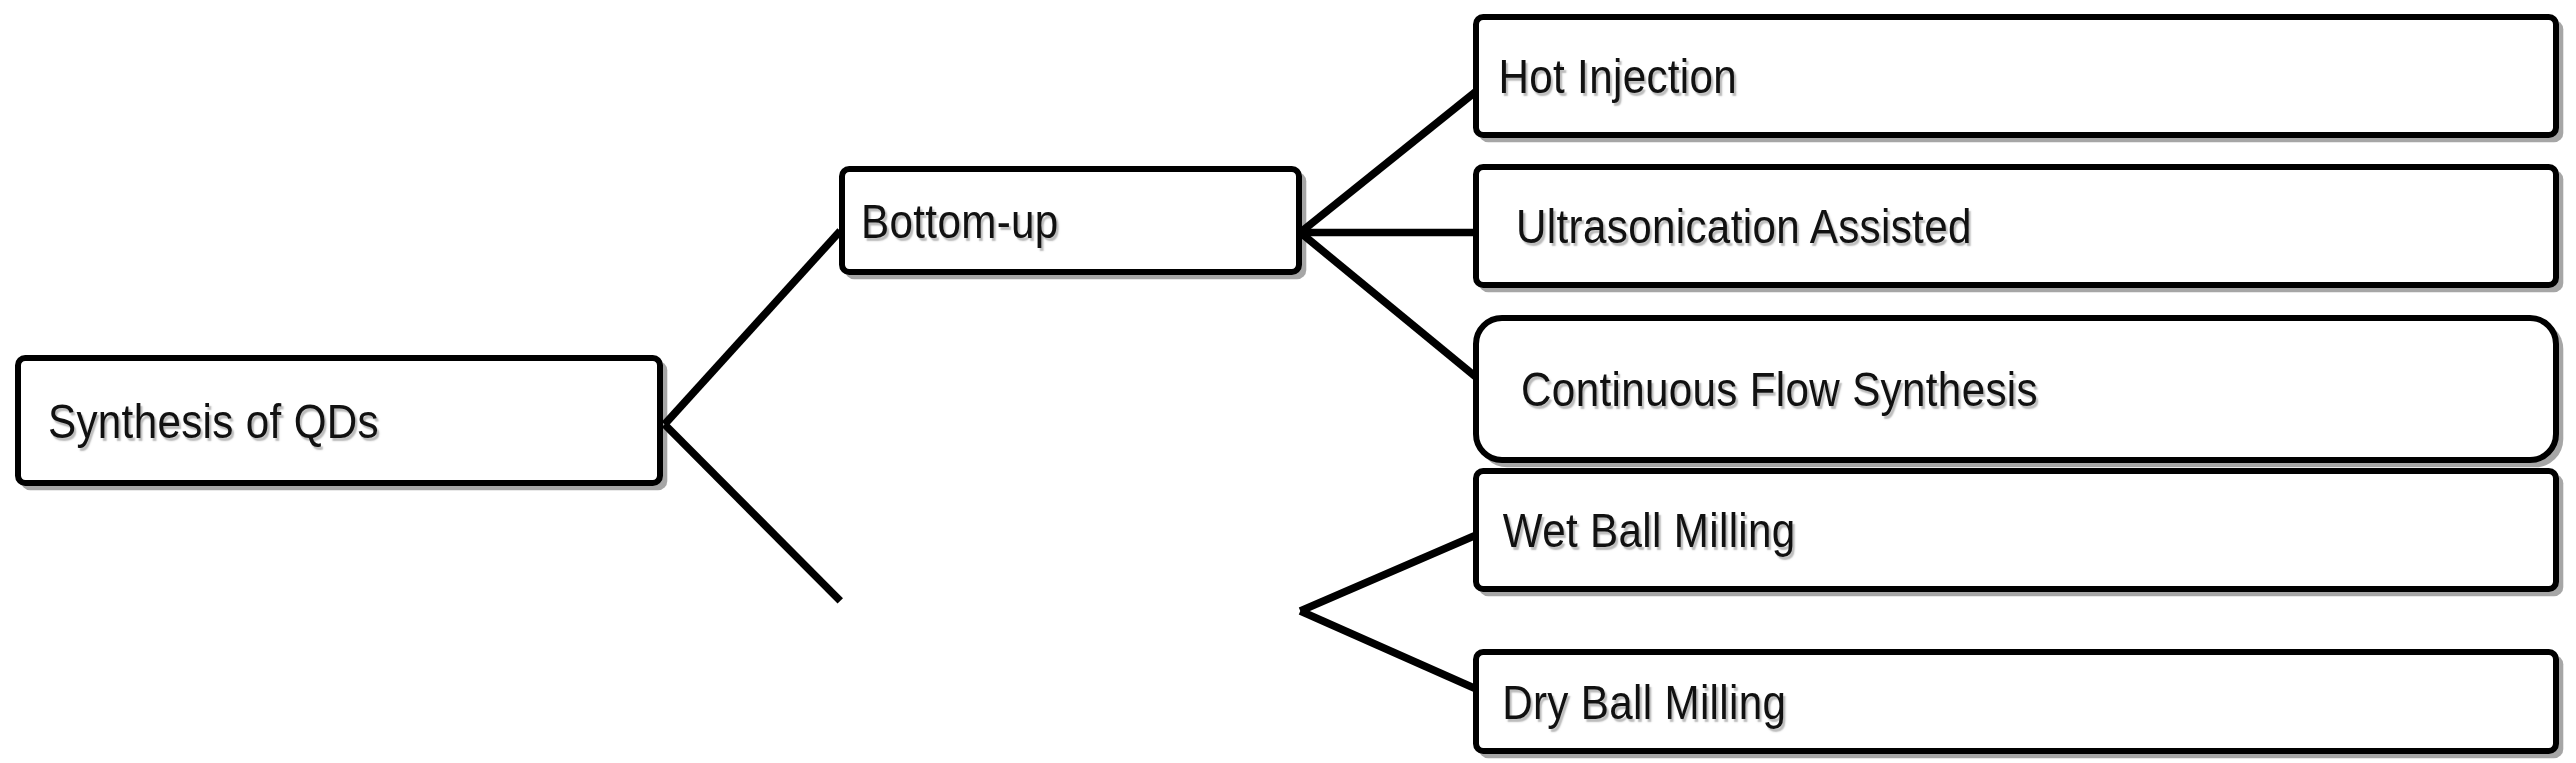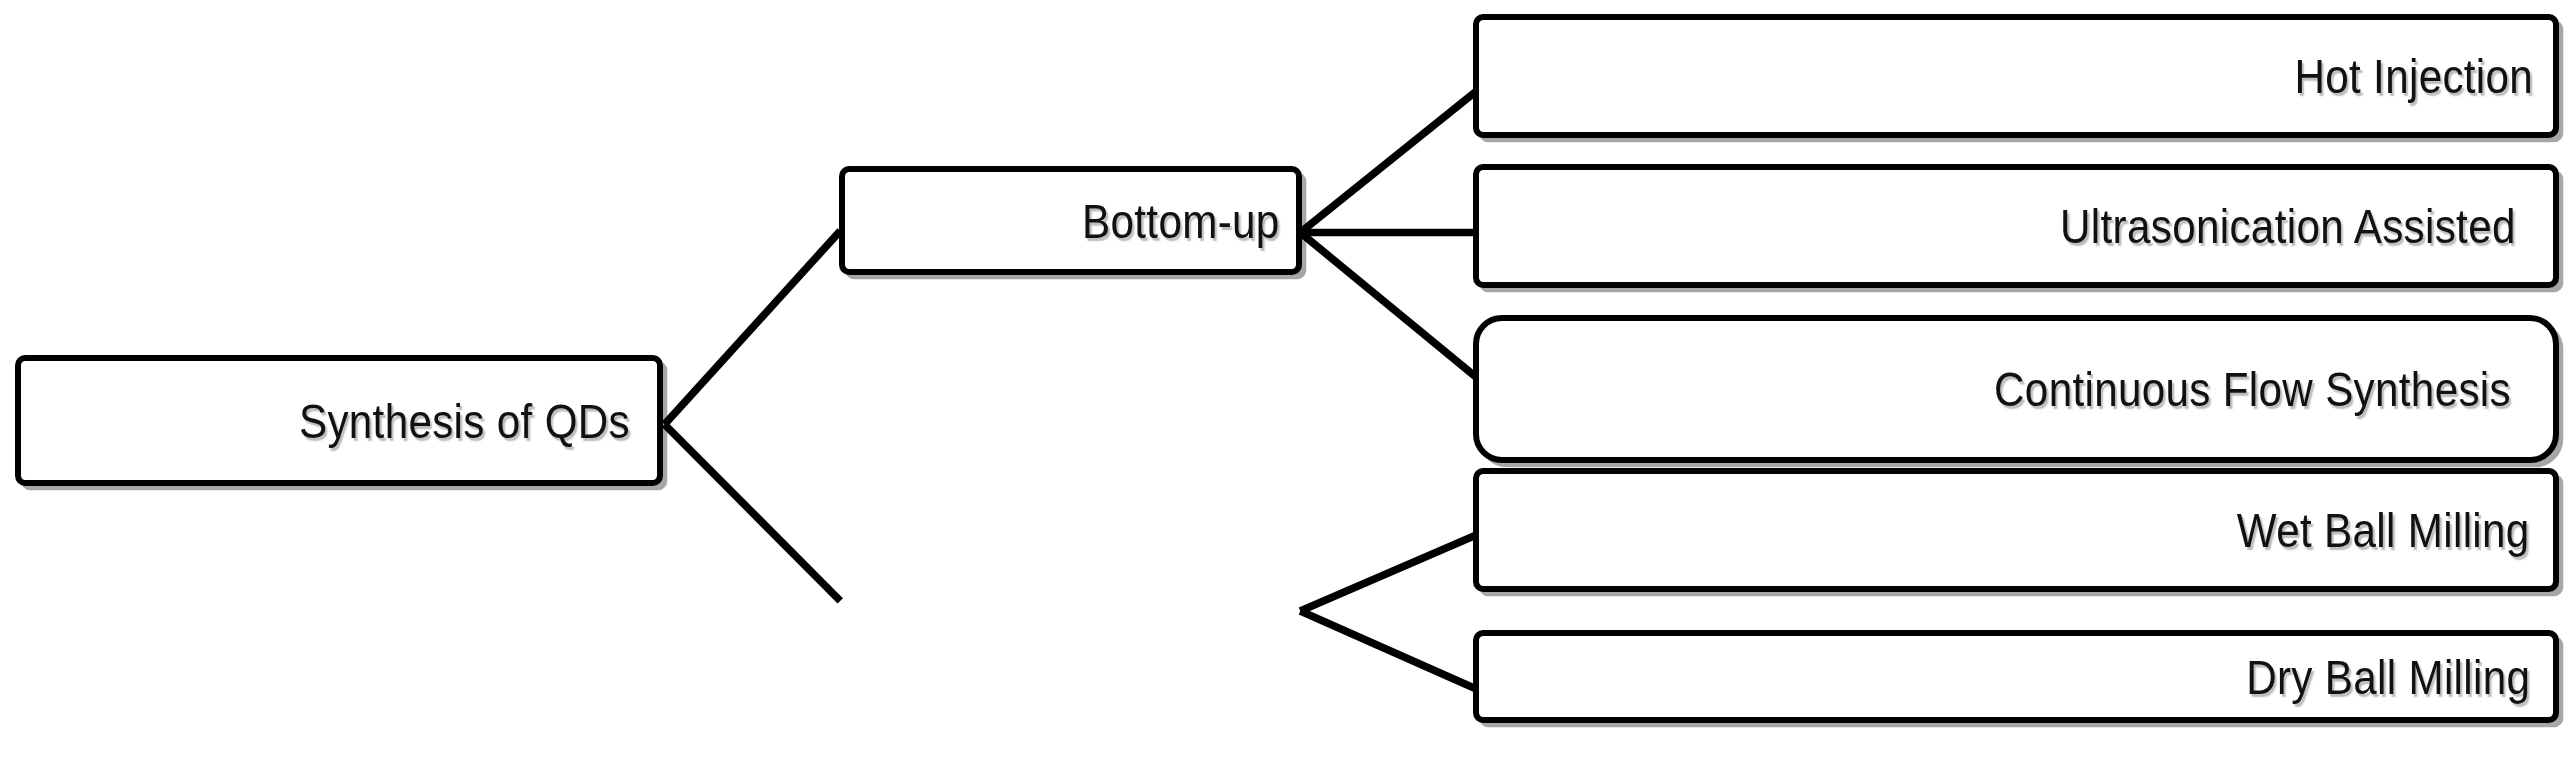--- a/index.html
+++ b/index.html
@@ -24,21 +24,21 @@
     pointer-events: none;
   }
   .node {
     position: absolute;
     box-sizing: border-box;
     background: #ffffff;
     border: 6px solid #000000;
     border-radius: 10.2px;
     display: flex;
     align-items: center;
-    justify-content: flex-end;
+    justify-content: flex-start;
     box-shadow: 5.1px 5.1px 0px -0.8px rgba(0,0,0,0.35);
     z-index: 2;
   }
   .node-label {
     font-family: "Liberation Sans", sans-serif;
     font-weight: 400;
     color: #111111;
     letter-spacing: 0.4px;
     white-space: nowrap;
     text-shadow: 2.5px 2.5px 1.7px rgba(130,130,130,0.55);
@@ -47,24 +47,24 @@
   #node-root   { left: 15.3px;   top: 355px; width: 648px;  height: 131px; }
   #node-root .node-label { font-size: 49px; }
 
   #node-bottom-up { left: 839px; top: 166px; width: 463px; height: 109px; }
   #node-top-down  { left: 839px; top: 545px; width: 463px; height: 126px; }
   #node-bottom-up .node-label,
   #node-top-down .node-label { font-size: 49px; }
 
   .leaf { left: 1473px; width: 1086px; }
   #node-hot-injection          { top: 13.6px;  height: 124px; }
-  #node-ultrasonication        { top: 164px; height: 124px; padding-left: 36px; }
+  #node-ultrasonication        { top: 164px; height: 124px; }
   #node-continuous-flow        { top: 315px; height: 148px; border-radius: 29px; }
   #node-wet-ball-milling       { top: 468px; height: 124px; }
-  #node-dry-ball-milling       { top: 630px; height: 93px; }
+  #node-dry-ball-milling       { top: 649px; height: 105px; }
   .leaf .node-label { font-size: 49px; }
 </style>
 </head>
 <body>
 
 <div id="canvas">
 
   <svg id="edges" viewBox="0 0 3035 899" preserveAspectRatio="none" aria-hidden="true">
     <g stroke="#000000" stroke-width="9" stroke-linecap="butt" fill="none">
       <line x1="783" y1="500" x2="990" y2="272"></line>

